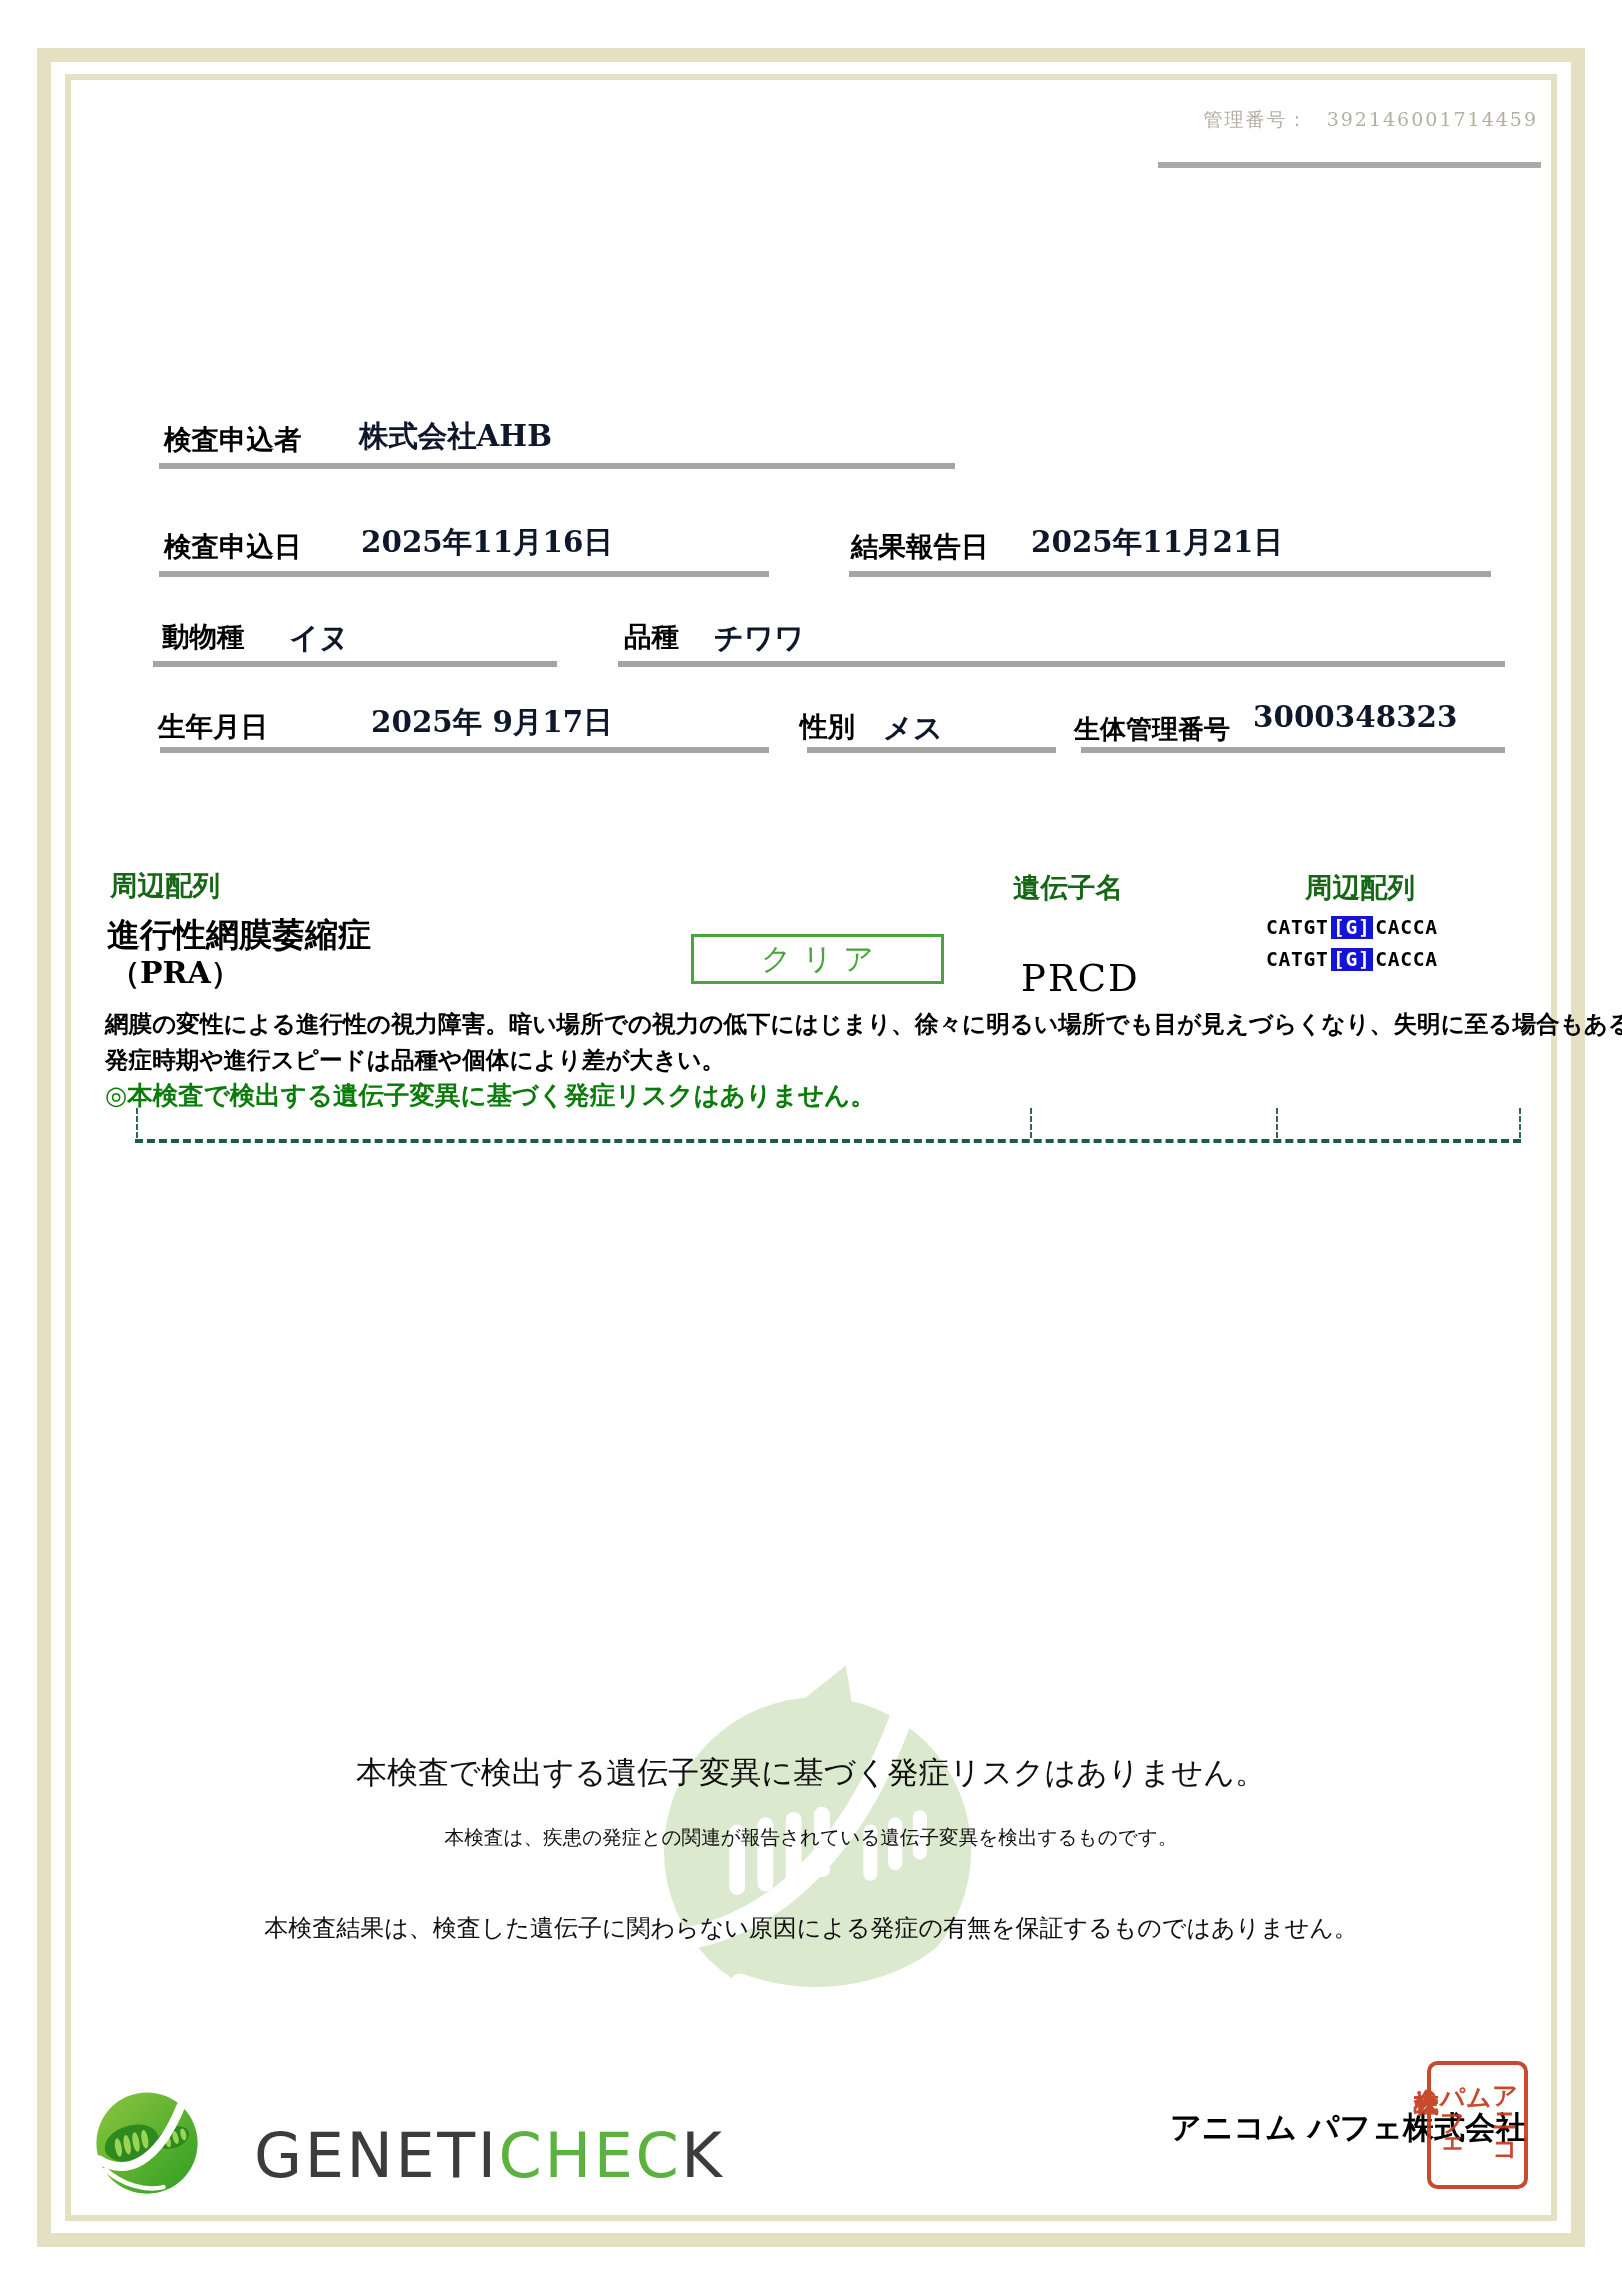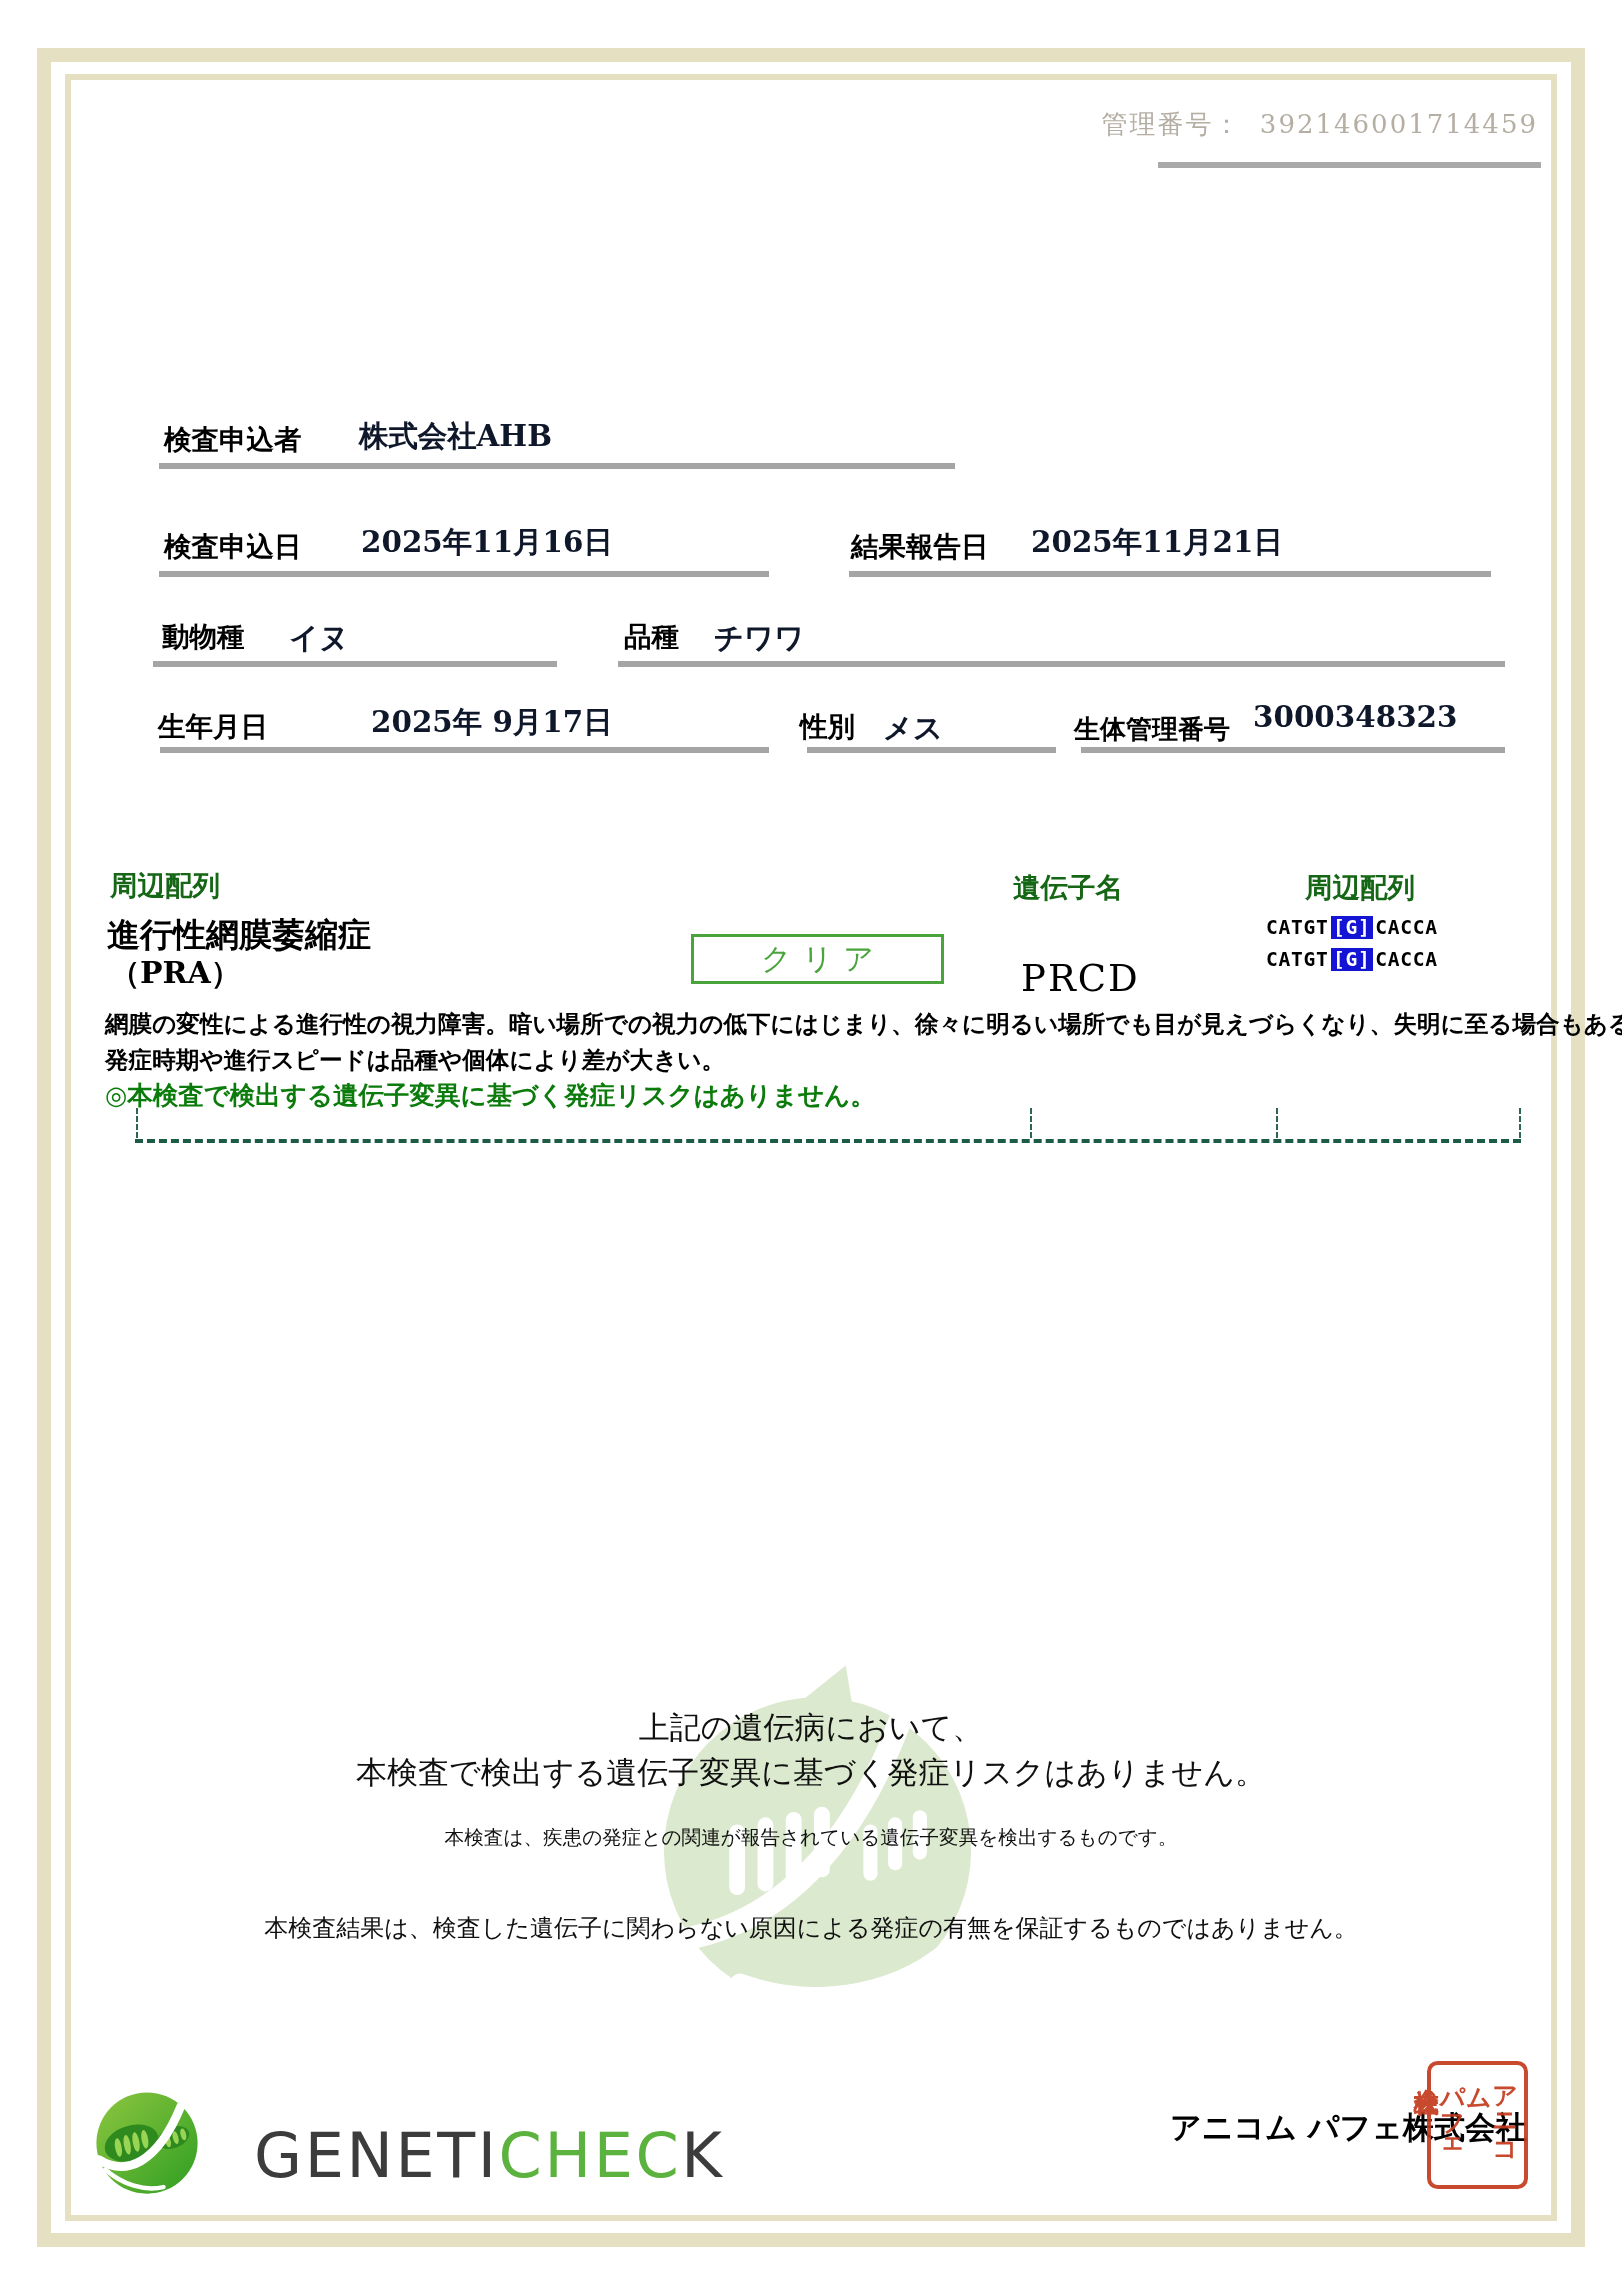--- a/index.html
+++ b/index.html
@@ -8,21 +8,21 @@
     position:relative; width:1622px; height:2295px; background:#ffffff;
     font-family:"DejaVu Serif", serif; overflow:hidden;
   }
   
   .frame-outer { position:absolute; left:37px; top:48px; right:37px; bottom:48px;
     border:14.4px solid #e6e0c3; }
   .frame-inner { position:absolute; left:65px; top:74px; right:65px; bottom:74px;
     border:6.5px solid #e6e0c3; }
 
   
-  .mgmt { position:absolute; top:107px; right:84px; font-size:26px; color:#b4aea3;
+  .mgmt { position:absolute; top:107px; right:84px; font-size:19px; color:#b4aea3;
     letter-spacing:2px; white-space:nowrap; }
   .mgmt .num { margin-left:18.3px; }
   .mgmt-line { position:absolute; left:1158px; top:162px; width:383px; height:5.9px; background:#a9a9a9; }
   .title { position:absolute; left:0; right:0; top:208px; text-align:center;
     font-size:92px; font-weight:600; letter-spacing:5.2px; color:#000; }
 
   
   .lbl { position:absolute; font-weight:bold; font-size:27.5px; color:#000; white-space:nowrap; }
   .val { position:absolute; font-weight:bold; font-size:29.4px; color:#0f172a; white-space:nowrap; }
   .uline { position:absolute; height:5.9px; background:#a5a5a5; }
@@ -172,21 +172,20 @@
       <rect x="66" y="88" width="9" height="42" rx="4.5"></rect>
       <rect x="82" y="85" width="9" height="42" rx="4.5"></rect>
       <rect x="98" y="82" width="9" height="40" rx="4.5"></rect>
       <rect x="126" y="92" width="8" height="32" rx="4"></rect>
       <rect x="140" y="88" width="8" height="30" rx="4"></rect>
       <rect x="154" y="84" width="8" height="28" rx="4"></rect>
     </g>
     <path d="M56,182 C100,198 150,188 180,158" stroke="#ffffff" stroke-width="11" fill="none" stroke-linecap="round"></path>
   </svg>
 
-  <div class="sum sum1">上記の遺伝病において、</div>
   <div class="sum sum2">本検査で検出する遺伝子変異に基づく発症リスクはありません。</div>
   <div class="sum note1">本検査は、疾患の発症との関連が報告されている遺伝子変異を検出するものです。</div>
   <div class="sum note2">本検査結果は、検査した遺伝子に関わらない原因による発症の有無を保証するものではありません。</div>
 
   <svg class="logo-mark" viewBox="0 0 200 200" xmlns="http://www.w3.org/2000/svg" aria-hidden="true">
     <defs>
       <linearGradient id="lg" x1="0" y1="0" x2="1" y2="1">
         <stop offset="0" stop-color="#8dc63f"></stop>
         <stop offset="1" stop-color="#2f9e22"></stop>
       </linearGradient>

